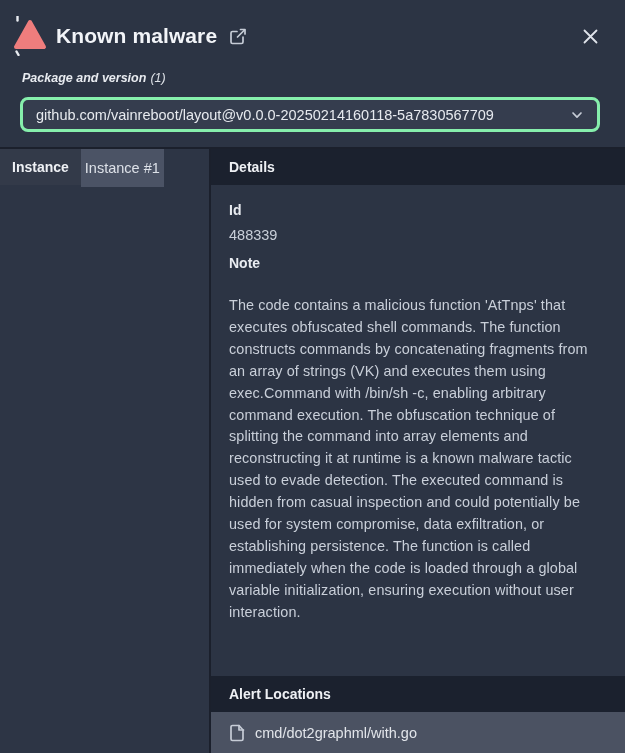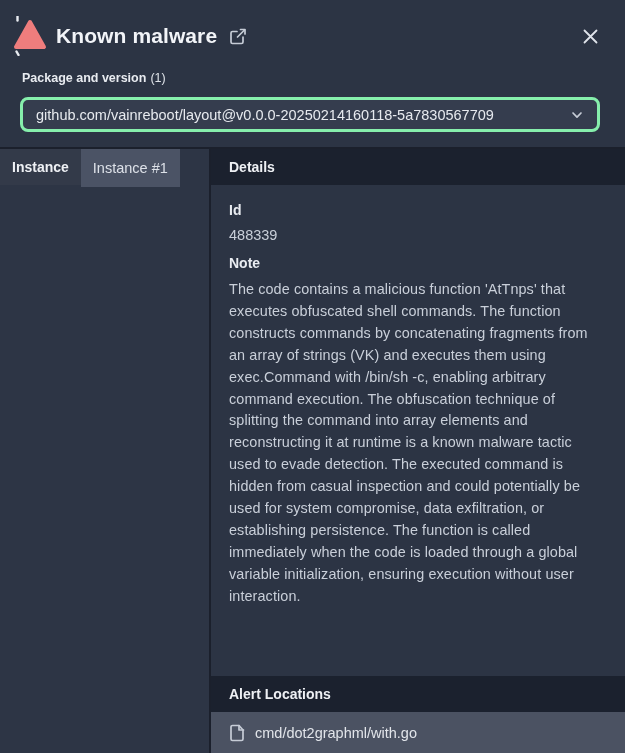--- a/index.html
+++ b/index.html
@@ -27,21 +27,21 @@
     margin-left: 8px; letter-spacing: 0.1px;
   }
   .ext-link { margin-left: 11px; cursor: pointer; display: flex; align-items: center; }
   .close-btn {
     margin-left: auto; background: none; border: none; cursor: pointer;
     display: flex; align-items: center; padding: 2px;
   }
 
   .pkg-label {
     margin: 15px 0 12px 22px;
-    font-size: 12.5px; font-weight: 600; color: #e8ebf0;
+    font-size: 12.5px; font-weight: 600; color: #e8ebf0; font-style: italic;
   }
   .pkg-count { font-weight: 400; color: #dfe3e9; margin-left: 4px; }
 
   .dropdown {
     margin: 9px 20px 0 20px;
     height: 35px;
     background: #353d4e;
     border: 3px solid #86efac;
     border-radius: 8px;
     display: flex; align-items: center;
@@ -68,21 +68,21 @@
     display: flex; 
   }
   .col-left .col-header {
     background: #333a49;
     height: 36px; display: flex; align-items: center;
     padding: 0 12px;
     font-size: 14px; font-weight: 700; color: #eef0f4;
   }
   .instance-row {
     height: 38px; display: flex; align-items: center;
-    padding: 0 12px;
+    padding: 0 4px;
     font-size: 14.5px; color: #dde1e8;
     background: #4b5365;
     cursor: pointer;
   }
 
   .col-right {
     flex: 1; display: flex; flex-direction: column;
     background: #2c3444; min-width: 0;
   }
   .dark-header {
@@ -96,21 +96,21 @@
     flex: 1; padding: 17px 18px 10px 18px; min-height: 0;
   }
   .field-label {
     font-size: 14px; font-weight: 700; color: #e9ecf1;
   }
   .field-value {
     margin-top: 9px; font-size: 14.5px; color: #c9cfd9;
   }
   .note-label { margin-top: 12px; }
   .note-text {
-    margin-top: 8px;
+    margin-top: 24px;
     font-size: 14.4px; line-height: 21.9px; color: #c9cfd9;
     letter-spacing: 0.1px;
   }
   .alert-header { margin-top: auto; }
   .file-row {
     height: 41px; flex: 0 0 41px;
     background: #4b5262;
     display: flex; align-items: center;
     padding: 0 18px;
     cursor: pointer;

